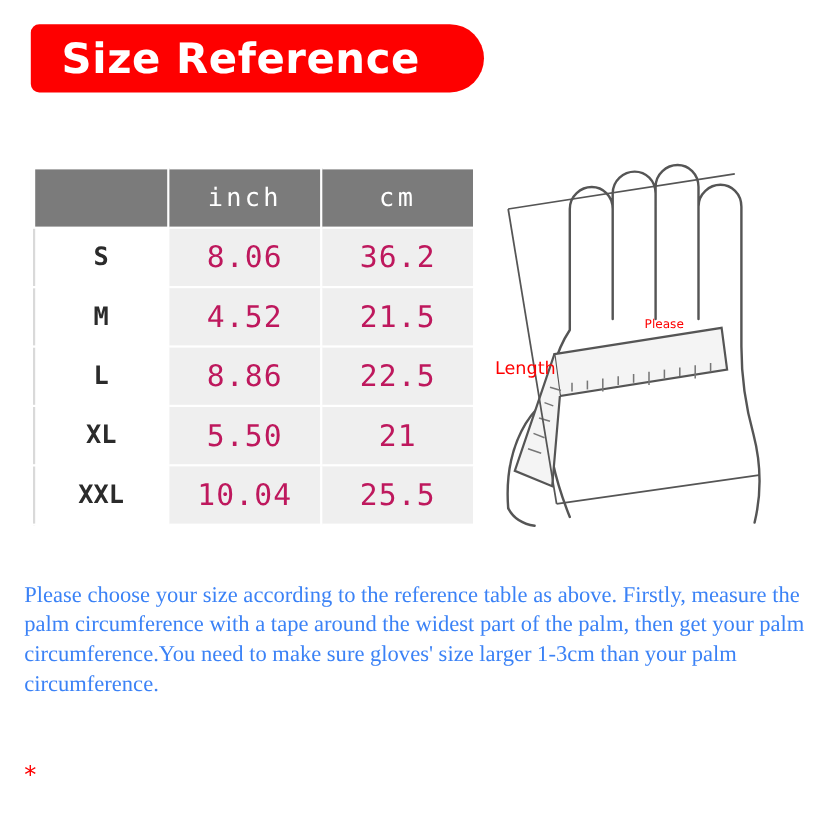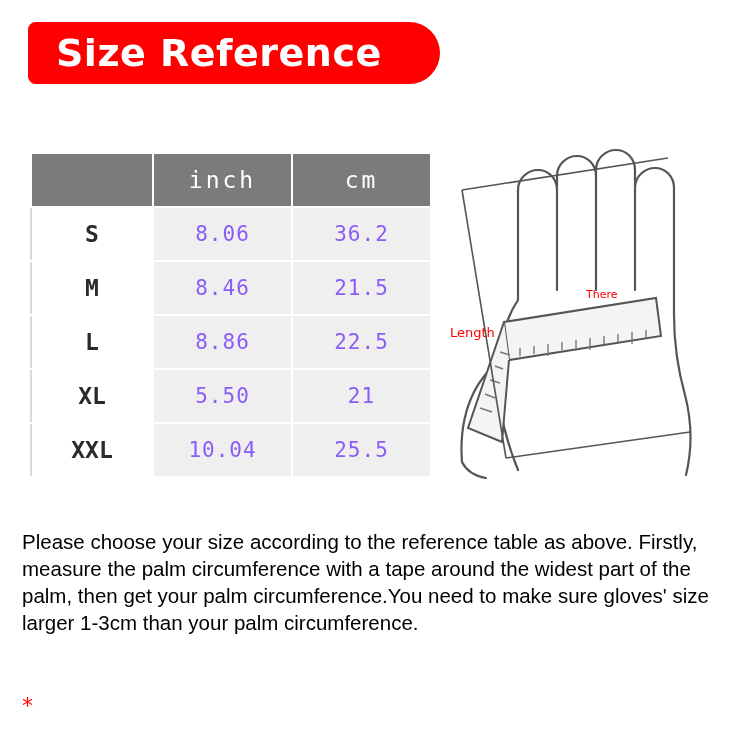--- a/index.html
+++ b/index.html
@@ -75,22 +75,22 @@
     color: #2b2b2b;
     font-size: 23px;
     font-weight: bold;
     font-family: "DejaVu Sans", sans-serif;
     border: 2px solid #d9d9d9;
     border-left: none;
   }
   .row-label.first-col { border-left: 2px solid #d9d9d9; }
   .val-cell {
     background: #efefef;
-    color: #8b5cf6;
-    font-size: 21px;
+    color: #be185d;
+    font-size: 27px;
     letter-spacing: 1px;
     border: 2px solid #ffffff;
   }
 
   
   .hand-diagram {
     position: absolute;
     left: 440px;
     top: 140px;
     width: 290px;
@@ -100,36 +100,36 @@
     position: absolute;
     color: #fe0000;
     font-size: 11px;
     font-family: "DejaVu Sans", sans-serif;
     left: 146px;
     top: 148px;
   }
   .label-length {
     position: absolute;
     color: #fe0000;
-    font-size: 13px;
+    font-size: 16px;
     font-family: "DejaVu Sans", sans-serif;
     left: 10px;
     top: 185px;
   }
 
   
   .description {
     position: absolute;
     left: 22px;
     top: 528px;
     width: 712px;
-    color: #000000;
+    color: #3b82f6;
     font-size: 20.5px;
     line-height: 27px;
-    font-family: Liberation Sans, sans-serif;
+    font-family: Liberation Serif, serif;
   }
 
   .note {
     position: absolute;
     left: 22px;
     top: 695px;
     width: 712px;
     color: #fe0000;
     font-size: 20.5px;
     font-family: "DejaVu Sans", sans-serif;
@@ -161,21 +161,21 @@
       </tr>
     </thead>
     <tbody>
       <tr>
         <td class="row-label first-col">S</td>
         <td class="val-cell">8.06</td>
         <td class="val-cell">36.2</td>
       </tr>
       <tr>
         <td class="row-label first-col">M</td>
-        <td class="val-cell">8.46</td>
+        <td class="val-cell">4.52</td>
         <td class="val-cell">21.5</td>
       </tr>
       <tr>
         <td class="row-label first-col">L</td>
         <td class="val-cell">8.86</td>
         <td class="val-cell">22.5</td>
       </tr>
       <tr>
         <td class="row-label first-col">XL</td>
         <td class="val-cell">5.50</td>
@@ -222,21 +222,21 @@
         <line x1="45" y1="254" x2="55" y2="258"></line>
         <line x1="50" y1="240" x2="60" y2="243"></line>
         <line x1="55" y1="226" x2="63" y2="229"></line>
         <line x1="60" y1="212" x2="70" y2="215"></line>
       </g>
 
       <line x1="22" y1="50" x2="66" y2="318" stroke="#555555" stroke-width="1.6"></line>
       <line x1="22" y1="50" x2="228" y2="18" stroke="#555555" stroke-width="1.6"></line>
       <line x1="66" y1="318" x2="250" y2="292" stroke="#555555" stroke-width="1.6"></line>
     </svg>
-    <div class="label-width">There</div>
+    <div class="label-width">Please</div>
     <div class="label-length">Length</div>
   </div>
 
   <div class="description">Please choose your size according to the reference table as above. Firstly, measure the palm circumference with a tape around the widest part of the palm, then get your palm circumference.You need to make sure gloves' size larger 1-3cm than your palm circumference.</div>
 
   <div class="note">
     <span class="note-star">*</span>
   </div>
 
 </div>

